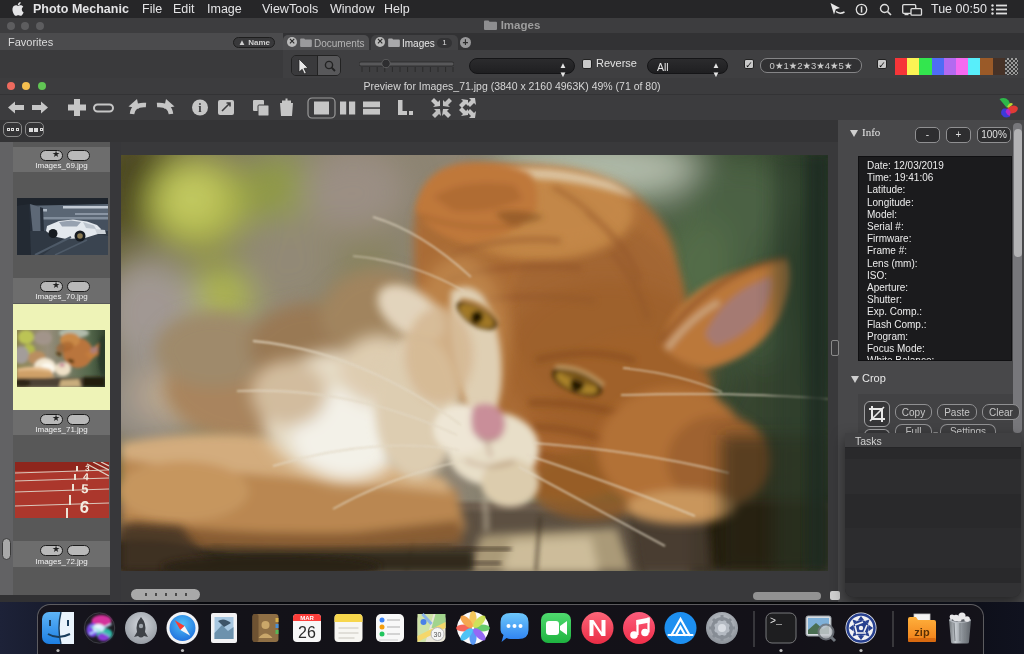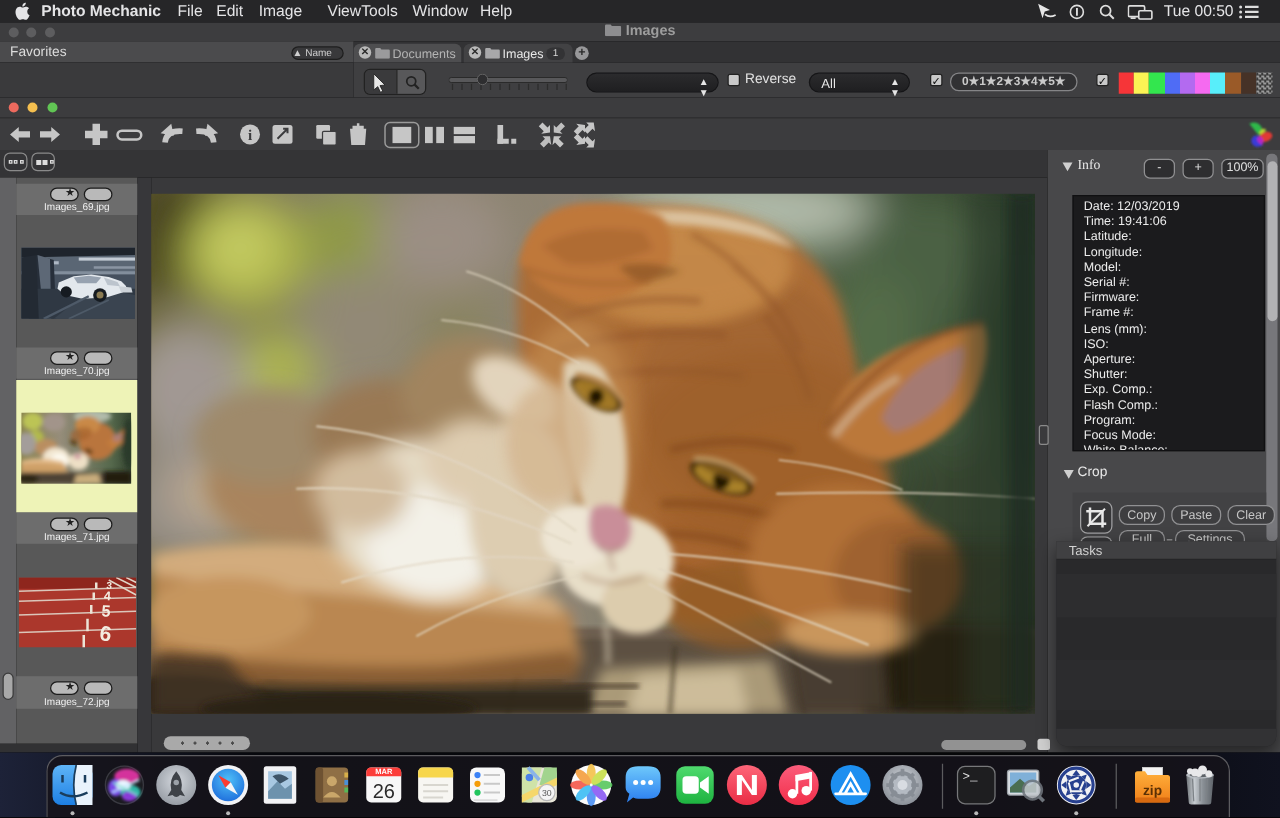--- a/index.html
+++ b/index.html
@@ -93,21 +93,21 @@
   <div class="tl" style="left:7px;top:4px;background:#5d5d5f"></div>
   <div class="tl" style="left:21px;top:4px;background:#5d5d5f"></div>
   <div class="tl" style="left:36px;top:4px;background:#5d5d5f"></div>
   <div style="position:absolute;left:0;right:0;top:1px;text-align:center;font-size:11.5px;color:#9d9d9d;font-weight:bold;">
     <svg width="13" height="10" viewBox="0 0 13 10" style="vertical-align:-1px;margin-right:4px;">
         <path fill="#8e8e90" d="M0 1.5 Q0 0.5 1 0.5 L4.5 0.5 5.5 1.8 12 1.8 Q13 1.8 13 2.8 L13 9 Q13 10 12 10 L1 10 Q0 10 0 9 Z"></path>
       </svg>Images</div>
 </div>
 <div class="abs" id="favbar">
   <span style="position:absolute;left:8px;top:3px;font-size:11px;color:#dcdcdc;">Favorites</span>
-  <div style="position:absolute;left:233px;top:4px;width:42px;height:11px;border:1px solid #1e1e1e;border-radius:6px;background:#39393b;color:#cfcfcf;font-size:8px;line-height:9px;">▲ Name</div>
+  <div style="position:absolute;left:233px;top:4px;width:42px;height:11px;border:1px solid #1e1e1e;border-radius:6px;background:#39393b;color:#cfcfcf;font-size:8px;text-align:center;line-height:9px;font-weight:bold;">▲ Name</div>
   <div style="position:absolute;left:285px;top:3px;width:11px;height:11px;border-radius:50%;background:#b9b9b9;color:#2a2a2a;font-size:9px;font-weight:bold;text-align:center;line-height:11px;">✕</div>
 </div>
 <div class="abs" id="tabsrow">
   <div style="position:absolute;left:0px;top:2px;width:86px;height:15px;background:#4e4e50;border-radius:5px 5px 0 0;">
     <div style="position:absolute;left:4px;top:2px;width:10px;height:10px;border-radius:50%;background:#bababa;color:#2a2a2a;font-size:8px;font-weight:bold;text-align:center;line-height:10px;">✕</div>
     <svg width="12" height="9" viewBox="0 0 13 10" style="position:absolute;left:17px;top:3px;">
         <path fill="#9a9a9c" d="M0 1.5 Q0 0.5 1 0.5 L4.5 0.5 5.5 1.8 12 1.8 Q13 1.8 13 2.8 L13 9 Q13 10 12 10 L1 10 Q0 10 0 9 Z"></path>
       </svg>
     <span style="position:absolute;left:31px;top:3px;font-size:10px;color:#b4b4b4;">Documents</span>
   </div>
@@ -157,39 +157,40 @@
     <span style="position:absolute;left:9px;top:18px;">Filename</span>
     <span style="position:absolute;right:7px;top:1.5px;font-size:8px;letter-spacing:0;">▲<br>▼</span>
   </div>
   <div style="position:absolute;left:299px;top:9px;width:10px;height:10px;background:#c9c9c9;border:1px solid #222;border-radius:2px;"></div>
   <span style="position:absolute;left:313px;top:7px;font-size:11px;color:#e2e2e2;">Reverse</span>
   <div style="position:absolute;left:364px;top:8px;width:81px;height:16px;background:linear-gradient(#2b2b2d,#1f1f21);border:1px solid #151517;border-radius:8px;color:#e6e6e6;font-size:10.5px;">
     <span style="position:absolute;left:9px;top:2px;">All</span>
     <span style="position:absolute;right:7px;top:1.5px;font-size:8px;">▲<br>▼</span>
   </div>
   <div style="position:absolute;left:461px;top:9px;width:10px;height:10px;background:#c9c9c9;border:1px solid #222;border-radius:2px;color:#111;font-size:9px;line-height:10px;text-align:center;">✓</div>
-  <div style="position:absolute;left:477px;top:8px;width:102px;height:15px;border:1px solid #858587;border-radius:7px;background:#313133;color:#c9c9c9;font-size:9.5px;text-align:center;line-height:14px;letter-spacing:0;font-weight:bold;">0★1★2★3★4★5★</div>
+  <div style="position:absolute;left:477px;top:8px;width:102px;height:15px;border:1px solid #858587;border-radius:7px;background:#313133;color:#c9c9c9;font-size:9.5px;text-align:center;line-height:14px;letter-spacing:0;">0★1★2★3★4★5★</div>
   <div style="position:absolute;left:594px;top:9px;width:10px;height:10px;background:#c9c9c9;border:1px solid #222;border-radius:2px;color:#111;font-size:9px;line-height:10px;text-align:center;">✓</div>
   <div style="position:absolute;left:612px;top:7.5px;width:123px;height:17px;display:flex;">
     <div style="width:12.2px;background:#f63538;"></div>
       <div style="width:12.2px;background:#fbf354;"></div>
       <div style="width:12.2px;background:#33e64e;"></div>
       <div style="width:12.2px;background:#4f6cf5;"></div>
       <div style="width:12.2px;background:#b36af0;"></div>
       <div style="width:12.2px;background:#f56af0;"></div>
       <div style="width:12.2px;background:#58eefa;"></div>
       <div style="width:12.2px;background:#9a5a28;"></div>
       <div style="width:12.2px;background:#463227;"></div>
     <div style="width:13px;background:repeating-conic-gradient(#9a9a9a 0% 25%, #3a3a3a 0% 50%) 0 0/4px 4px;"></div>
   </div>
 </div>
 <div class="abs" id="pvtitle">
   <div class="tl" style="left:7px;top:4px;background:#ed6a5e"></div>
   <div class="tl" style="left:21.5px;top:4px;background:#f5bf4f"></div>
   <div class="tl" style="left:37.5px;top:4px;background:#61c554"></div>
+  <div style="position:absolute;left:0;right:0;top:2px;text-align:center;font-size:10.5px;color:#d6d6d6;">Preview for Images_71.jpg (3840 x 2160 4963K) 49% (71 of 80)</div>
 </div>
 <div class="abs" id="pvtools">
   <svg width="1024" height="26" viewBox="0 0 1024 26">
     <g fill="#c6c6c6" stroke="none">
       <path d="M8 12.5 L15 6.5 L15 10 L24 10 L24 15 L15 15 L15 18.5 Z"></path>
       <path d="M48 12.5 L41 6.5 L41 10 L32 10 L32 15 L41 15 L41 18.5 Z"></path>
       <path d="M74 4 L80 4 L80 9.5 L86 9.5 L86 15.5 L80 15.5 L80 21 L74 21 L74 15.5 L68 15.5 L68 9.5 L74 9.5 Z"></path>
       <rect x="94" y="9.5" width="19" height="7" rx="3.5" fill="none" stroke="#c6c6c6" stroke-width="2"></rect>
     </g>
     <g fill="none" stroke="#c6c6c6">

